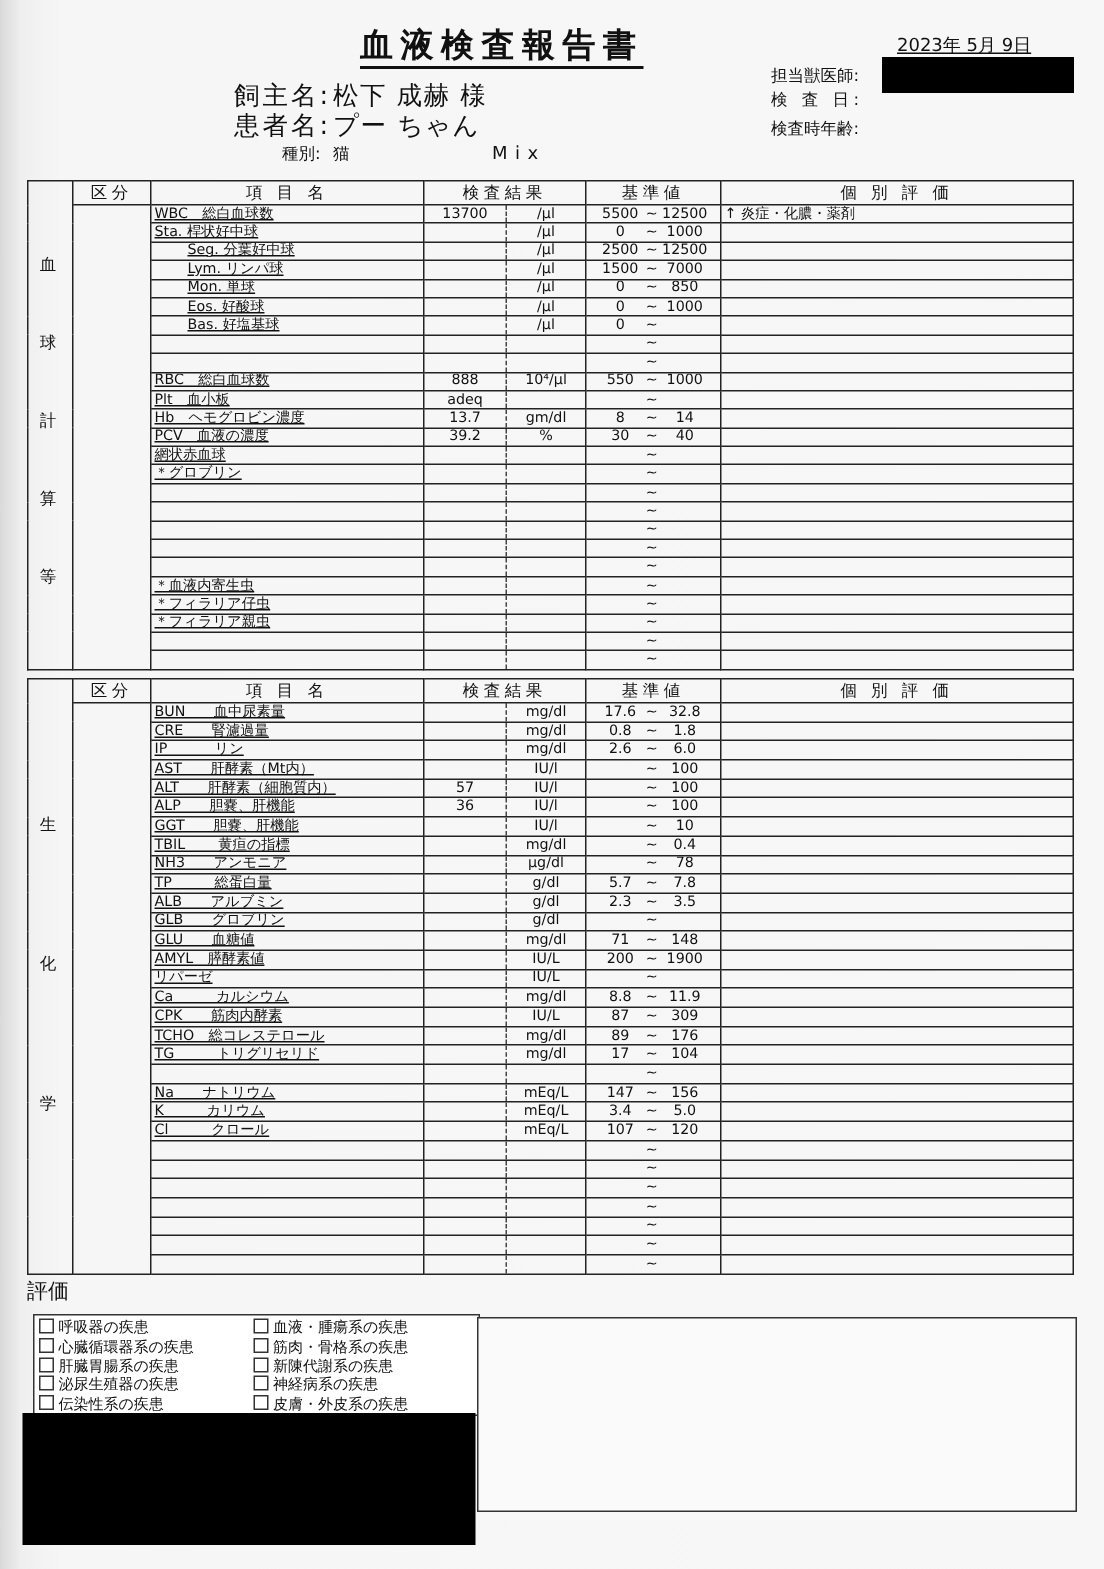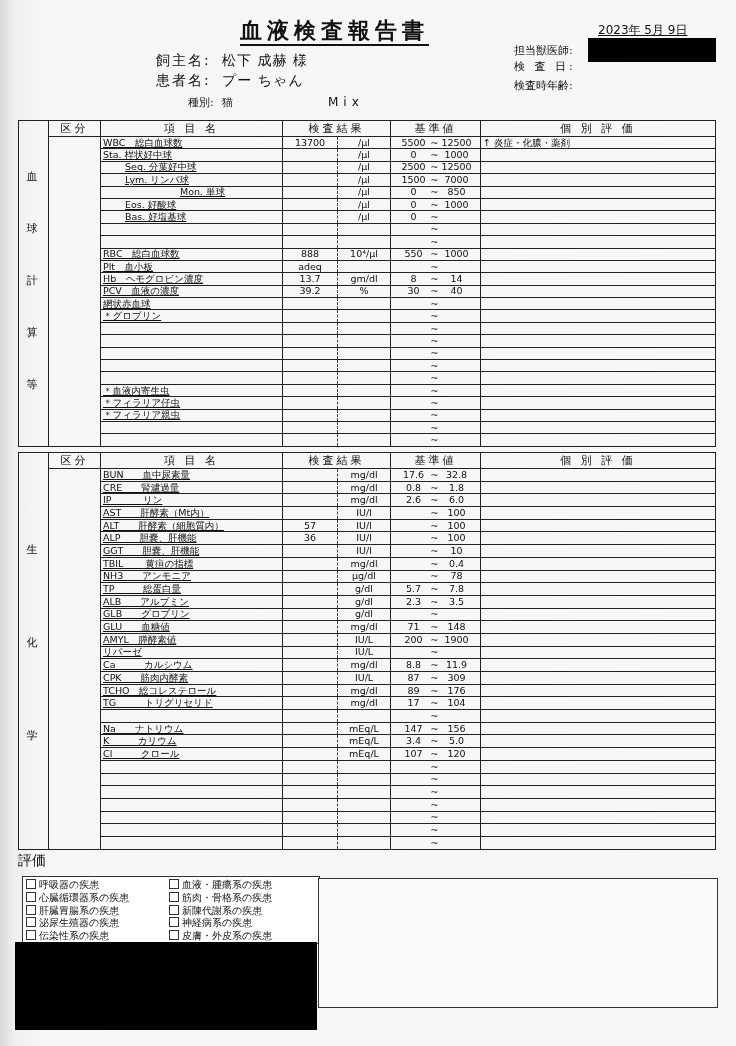--- a/index.html
+++ b/index.html
@@ -8,21 +8,21 @@
     background: linear-gradient(90deg, #d9d9d9 0px, #efefef 14px, #f6f6f6 40px, #f7f7f7 100%);
     font-family: "DejaVu Sans", "Liberation Sans", sans-serif;
     color:#111;
     position:relative;
   }
   .abs { position:absolute; }
   .title {
     left:240px; top:18px; font-size:22px; letter-spacing:5px; font-weight:bold;
     border-bottom:2px solid #111; padding-bottom:0px; line-height:26px;
   }
-  .hdr-label { font-size:14px; letter-spacing:2px; }
+  .hdr-label { font-size:17px; letter-spacing:2px; }
   .hdr-small { font-size:11px; }
   .date-val { font-size:12px; text-decoration:underline; }
   .redact { background:#000; }
 
   table.grid {
     position:absolute; border-collapse:collapse; table-layout:fixed;
     font-size:9.5px; line-height:10px;
   }
   table.grid td {
     border:1px solid #222; padding:0 2px; height:11px; white-space:nowrap; overflow:hidden;
@@ -114,21 +114,21 @@
         <td></td>
       </tr>
       <tr style="height: 12.4px;">
         <td class="name" style="padding-left: 24px;">Lym. リンパ球</td>
         <td class="val"></td>
         <td class="unit">/μl</td>
         <td class="ref"><span class="lo">1500</span><span class="tl">~</span><span class="hi">7000</span></td>
         <td></td>
       </tr>
       <tr style="height: 12.4px;">
-        <td class="name" style="padding-left: 24px; text-align: center;">Mon. 単球</td>
+        <td class="name" style="padding-left: 24px;">Mon. 単球</td>
         <td class="val"></td>
         <td class="unit">/μl</td>
         <td class="ref"><span class="lo">0</span><span class="tl">~</span><span class="hi">850</span></td>
         <td></td>
       </tr>
       <tr style="height: 12.4px;">
         <td class="name" style="padding-left: 24px;">Eos. 好酸球</td>
         <td class="val"></td>
         <td class="unit">/μl</td>
         <td class="ref"><span class="lo">0</span><span class="tl">~</span><span class="hi">1000</span></td>

